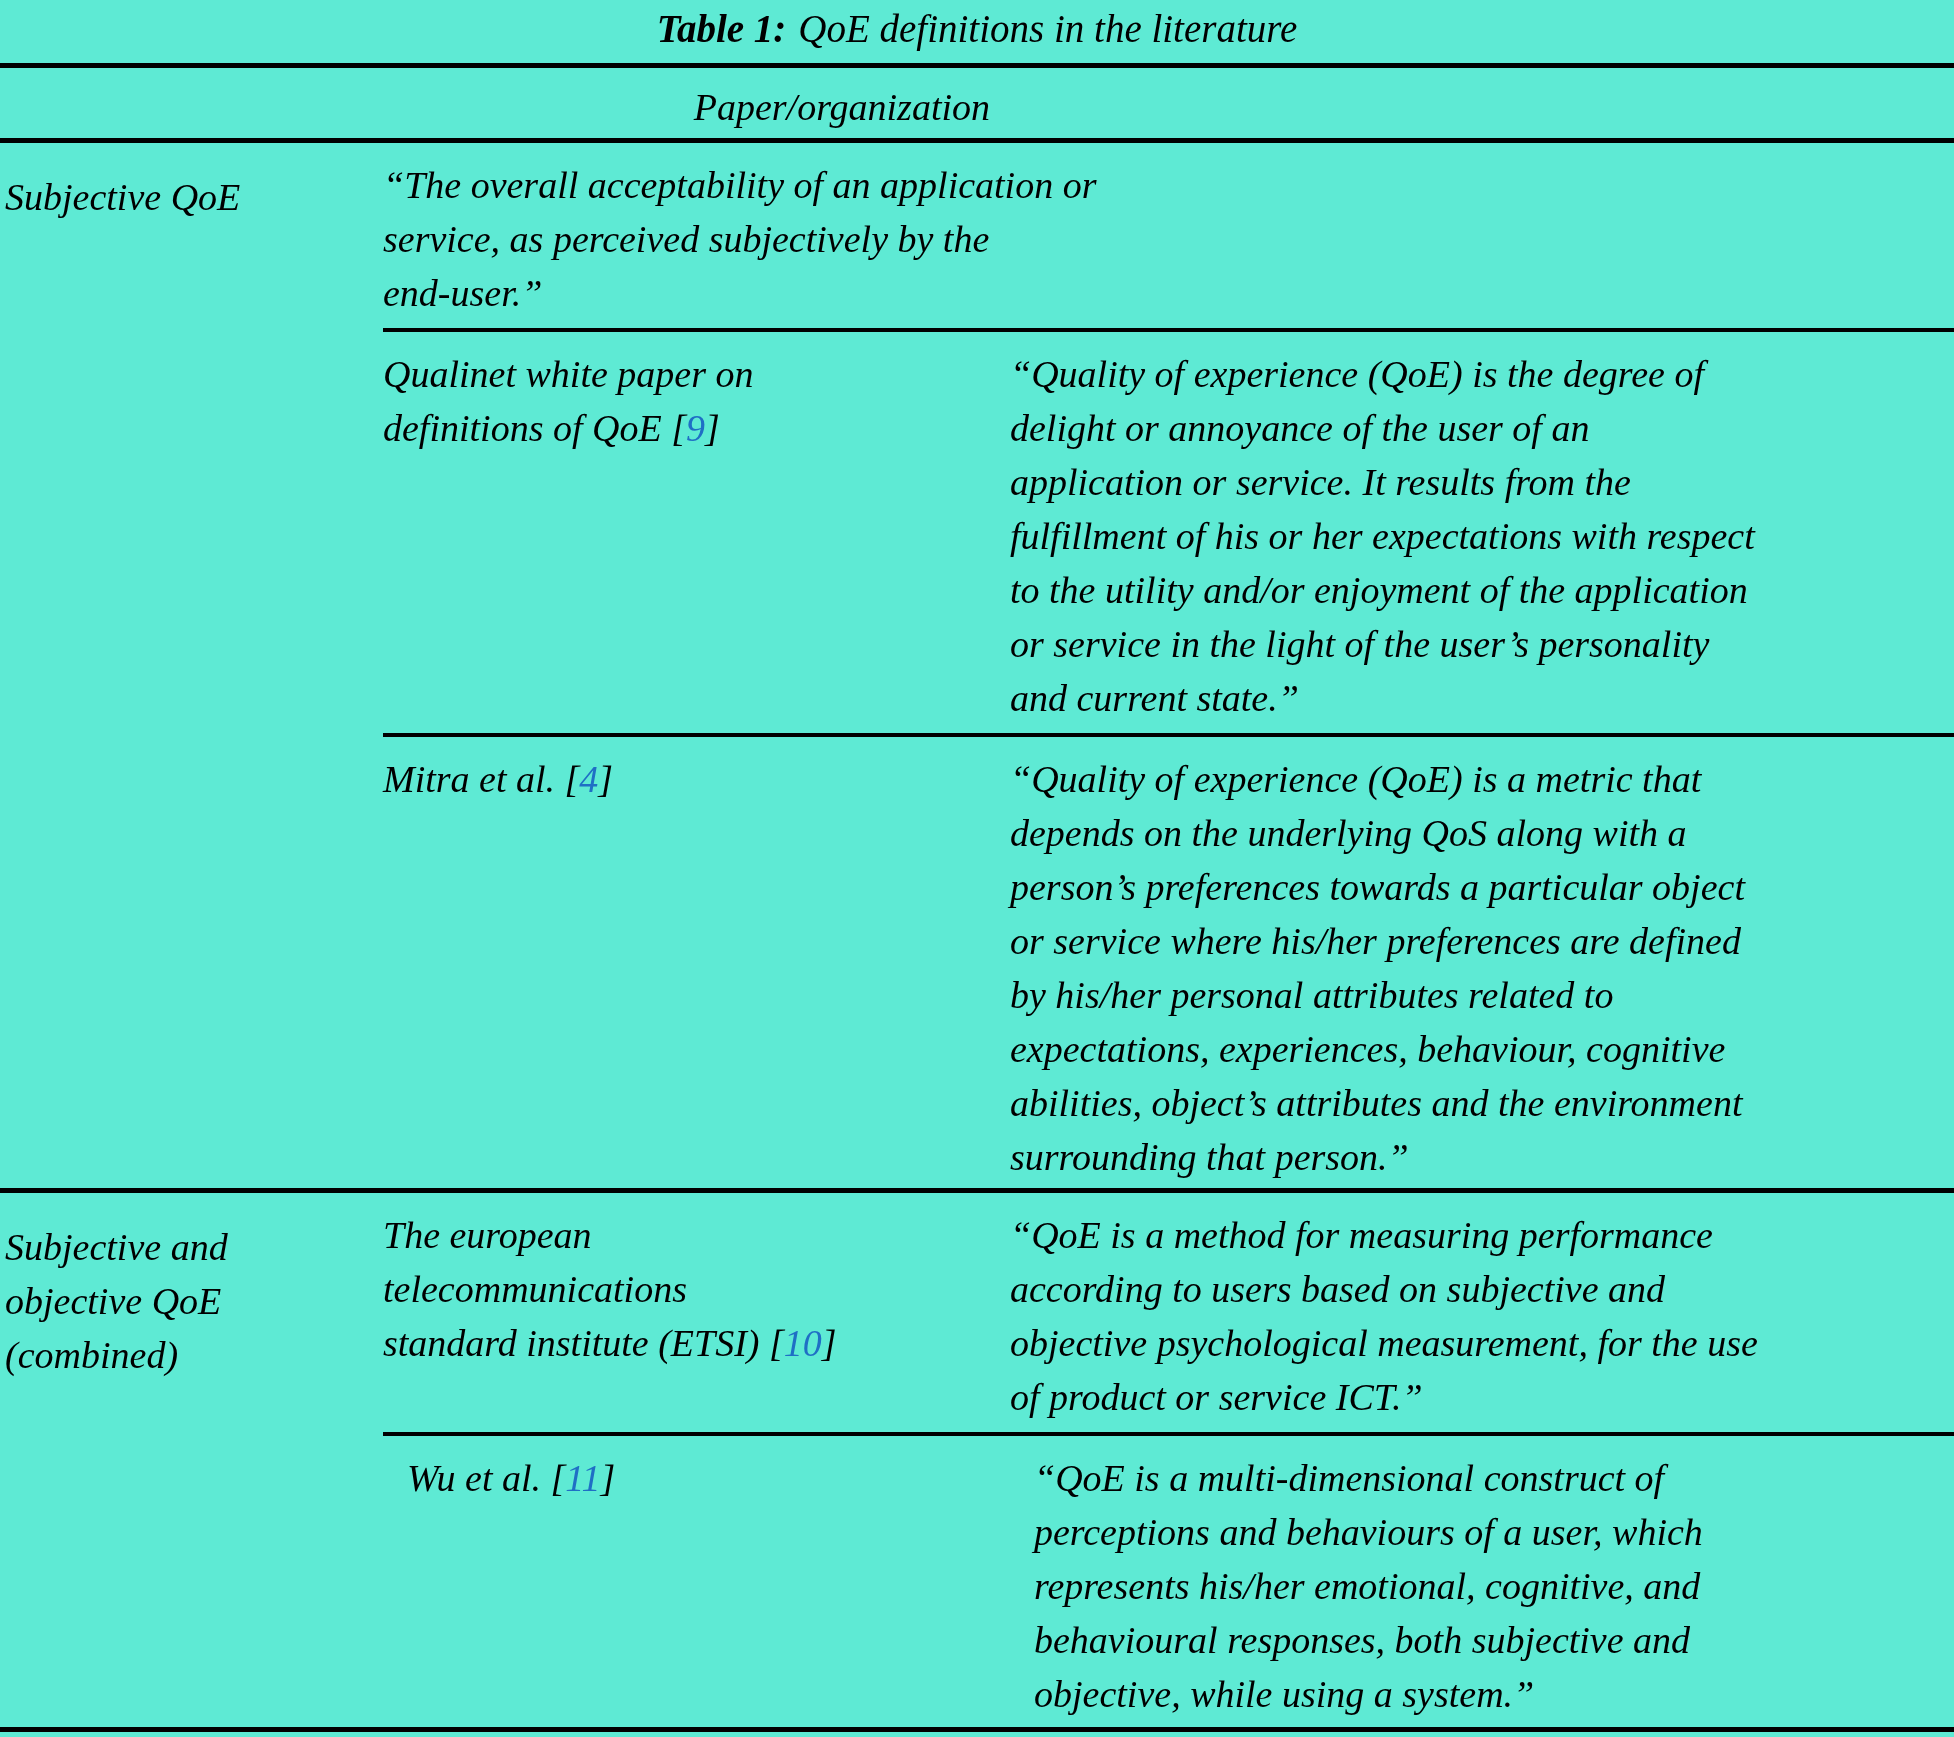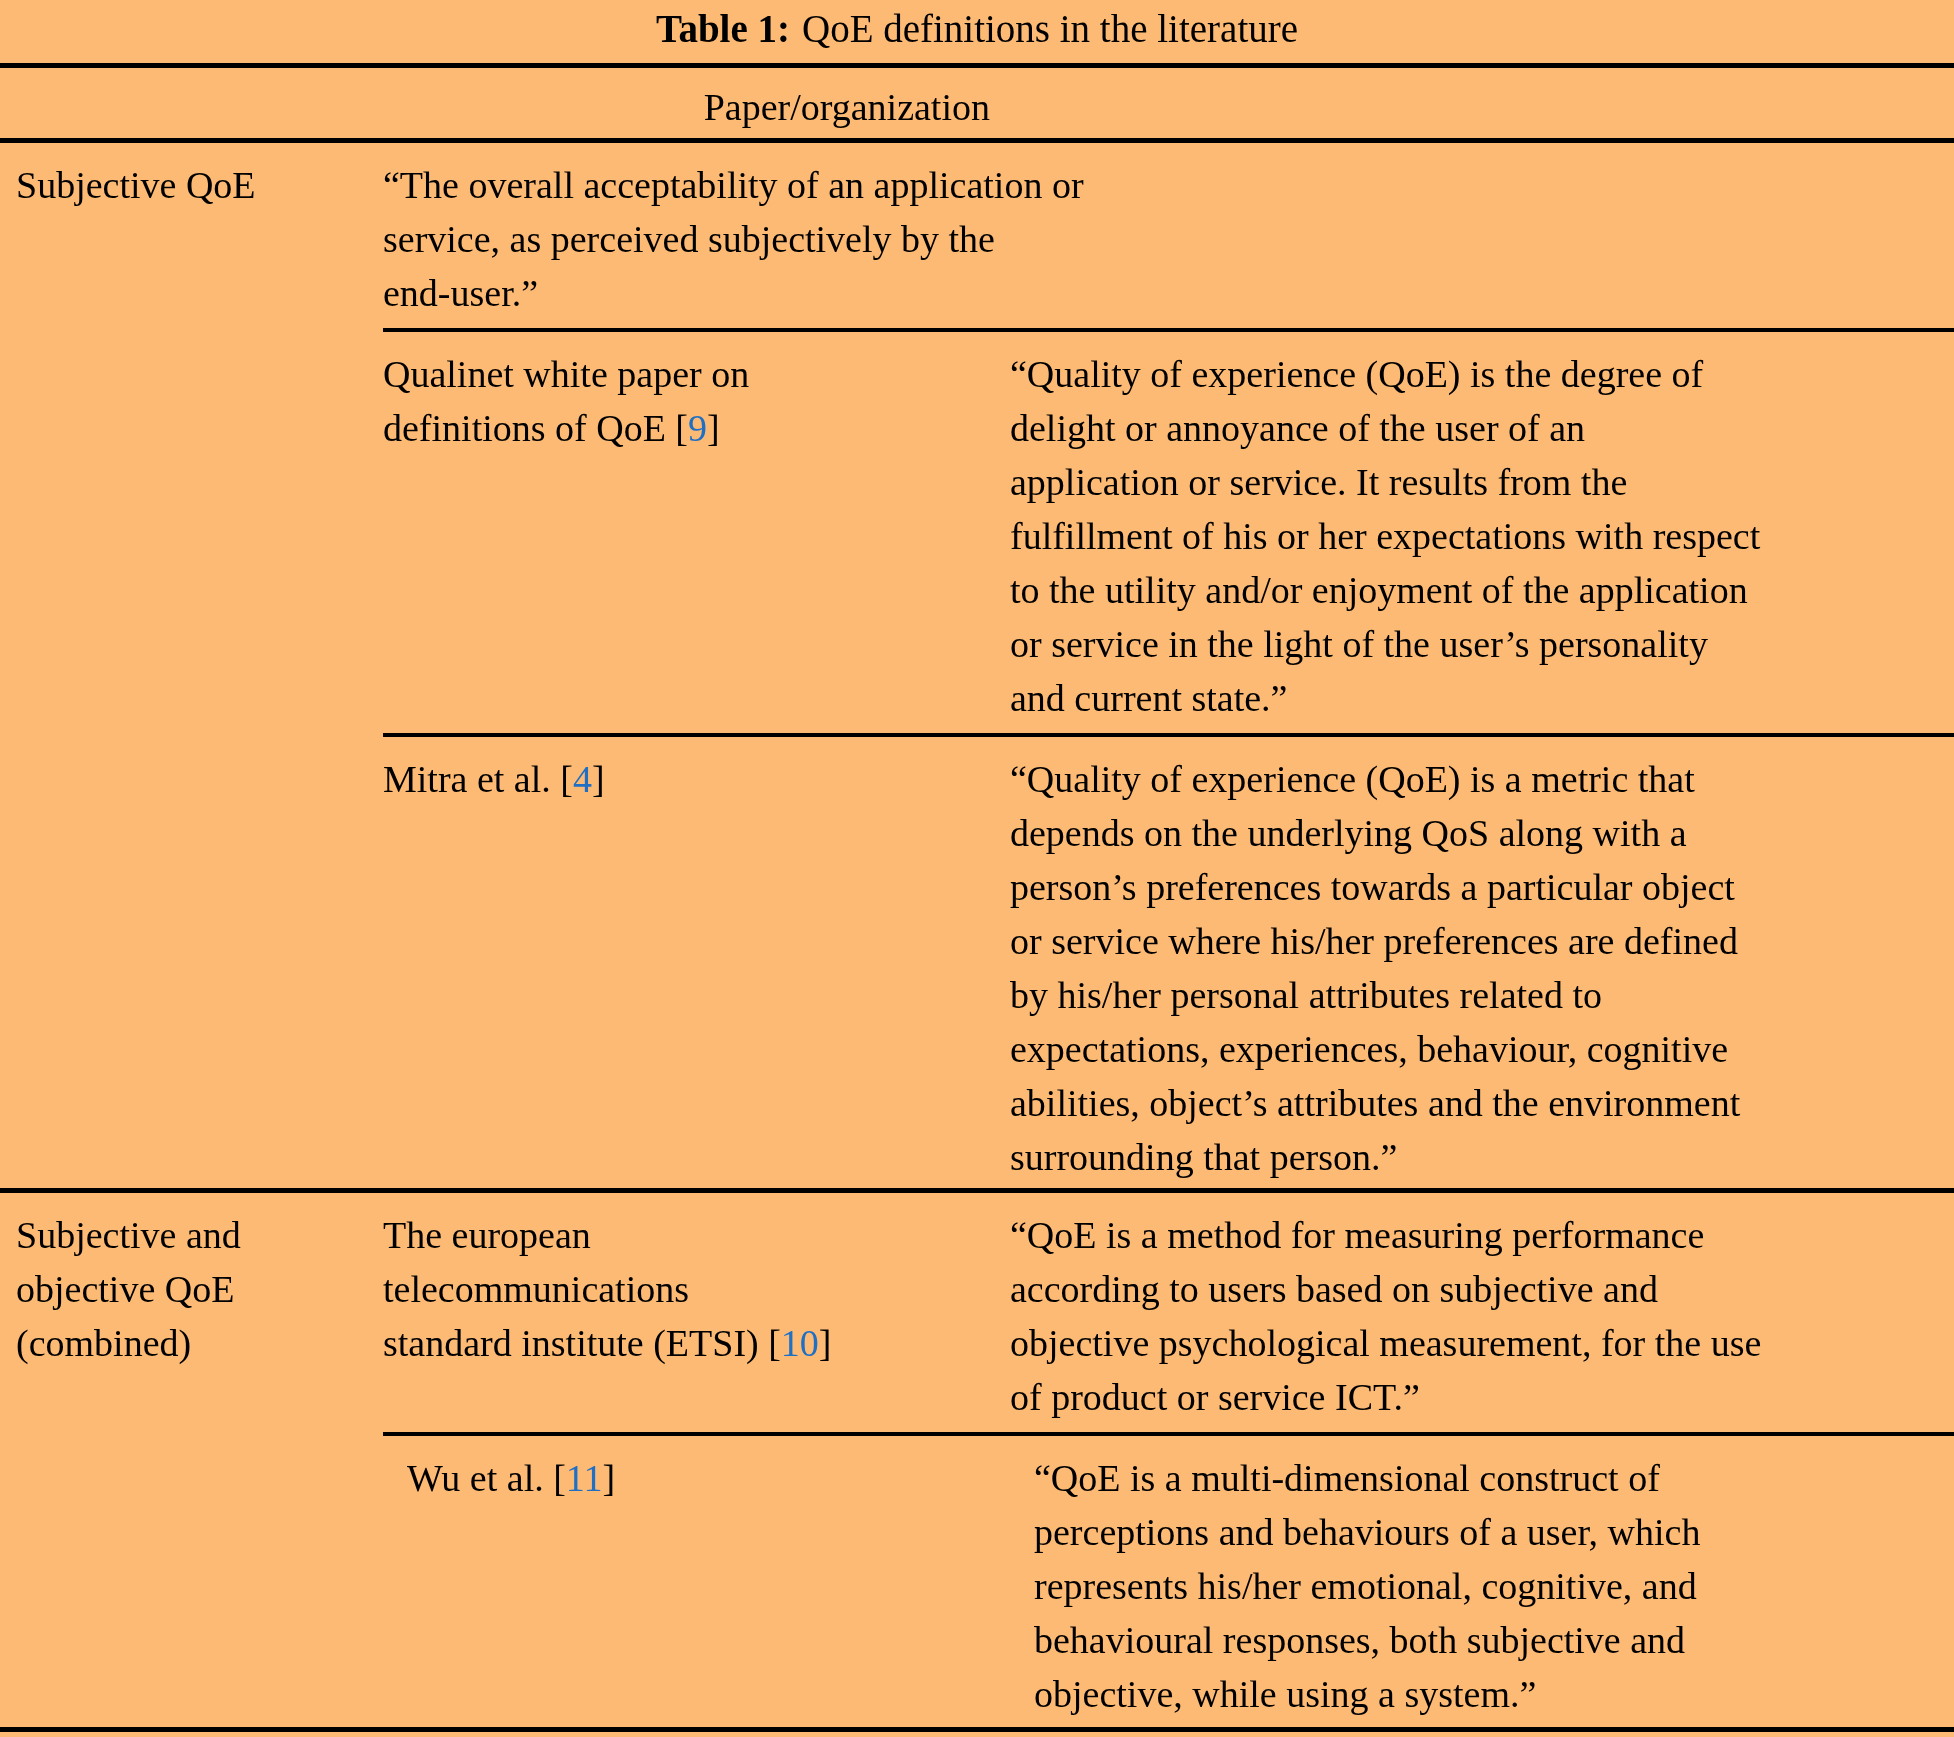--- a/index.html
+++ b/index.html
@@ -1,46 +1,47 @@
 <!DOCTYPE html>
 <html><head>
 <meta charset="utf-8">
 <style>
   html, body { margin: 0; padding: 0; background: #ffffff; }
   .page {
     width: 1954px;
     height: 1737px;
-    background: #fdba74;
+    background: #5eead4;
     color: #000000;
     font-family: "Liberation Serif", serif;
     font-size: 38px;
     line-height: 54px;
     overflow: hidden;
     box-sizing: border-box;
+    font-style: italic;
   }
   .title {
     height: 63px;
     padding-top: 5px;
     text-align: center;
     font-size: 39px;
     line-height: 48px;
     box-sizing: border-box;
   }
   .title .bold { font-weight: bold; margin-right: 12px; }
   .rule { background: #000000; }
   .rule.thick { height: 5px; }
   .rule.mid { height: 4px; margin-left: 383px; }
   .row { display: flex; align-items: flex-start; }
   .row.header { padding-top: 12px; padding-bottom: 4px; text-align: right; }
   .row.r1 { padding-top: 15px; padding-bottom: 8px; }
   .row.r2 { padding-top: 15px; padding-bottom: 8px; }
   .row.r3 { padding-top: 15px; padding-bottom: 4px; justify-content: center; }
   .row.r4 { padding-top: 15px; padding-bottom: 8px; }
   .row.r5 { padding-top: 15px; padding-bottom: 6px; margin-left: 24px; }
-  .c1 { width: 383px; box-sizing: border-box; padding-left: 16px; white-space: pre-line; flex-shrink: 0; }
+  .c1 { width: 383px; box-sizing: border-box; padding-left: 5px; white-space: pre-line; flex-shrink: 0; margin-top: 12px; }
   .c2 { width: 627px; box-sizing: border-box; padding-right: 20px; white-space: pre-line; flex-shrink: 0; }
   .c3 { width: 944px; box-sizing: border-box; padding-right: 4px; white-space: pre-line; flex-shrink: 0; }
   .cite { text-decoration: none; cursor: pointer; }
 </style>
 </head>
 <body>
 
 <div class="page">
 
   <div class="title">

